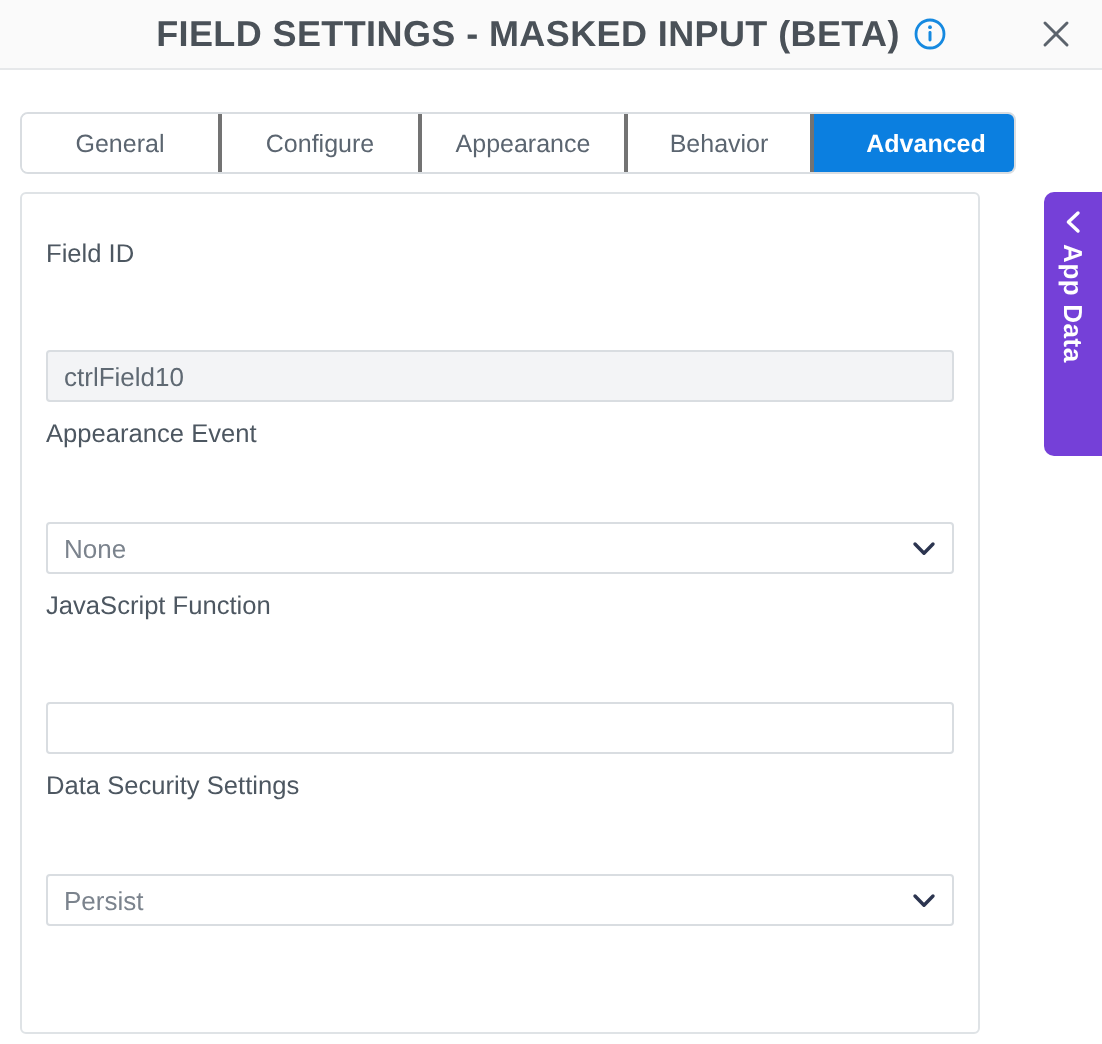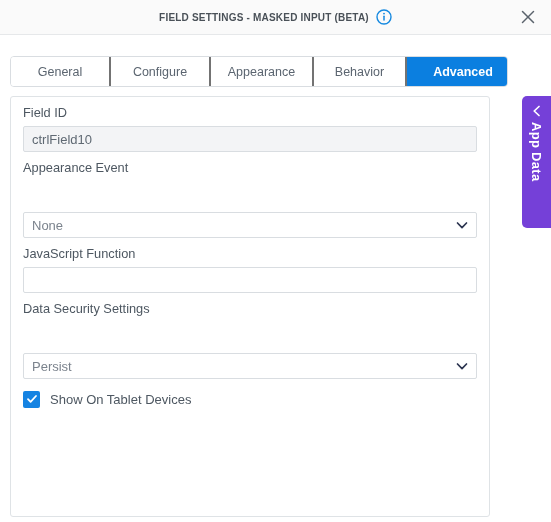--- a/index.html
+++ b/index.html
@@ -31,21 +31,21 @@
     display: flex;
     align-items: center;
     justify-content: center;
   }
   .title-text-wrap {
     display: flex;
     align-items: center;
     gap: 7px;
   }
   .title-text {
-    font-size: 10px;
+    font-size: 18px;
     font-weight: bold;
     letter-spacing: 0.2px;
     color: #4a5158;
     white-space: nowrap;
   }
   .info-icon {
     width: 16px;
     height: 16px;
     display: inline-block;
     line-height: 0;
@@ -103,21 +103,21 @@
   .content-panel {
     position: absolute;
     left: 10px;
     top: 96px;
     width: 480px;
     height: 421px;
     border: 1px solid #dfe3e6;
     border-radius: 3px;
     background: #ffffff;
     box-sizing: border-box;
-    padding: 8px 12px 0 12px;
+    padding: 22px 12px 0 12px;
   }
 
   .field-group { margin-bottom: 8px; }
 
   .field-label {
     font-size: 12.8px;
     color: #4d5761;
     margin-bottom: 5px;
     line-height: 16px;
   }
@@ -127,20 +127,21 @@
     height: 26px;
     box-sizing: border-box;
     border: 1px solid #d9dde1;
     border-radius: 2px;
     background: #ffffff;
     font-family: "Liberation Sans", sans-serif;
     font-size: 13px;
     color: #606a75;
     padding: 0 8px;
     outline: none;
+    margin-top: 35px;
   }
   .text-input.readonly {
     background: #f3f4f6;
     color: #5f6973;
   }
 
   .select-wrap {
     position: relative;
     width: 100%;
     height: 26px;
@@ -286,28 +287,20 @@
       <div class="select-wrap">
         <div class="select-box">Persist</div>
         <span class="select-caret">
           <svg width="14" height="14" viewBox="0 0 14 14">
             <polyline points="2.5,5 7,9.6 11.5,5" fill="none" stroke="#2c3550" stroke-width="1.7" stroke-linecap="round" stroke-linejoin="round"></polyline>
           </svg>
         </span>
       </div>
     </div>
 
-    <div class="checkrow">
-      <span class="checkbox">
-        <svg width="12" height="12" viewBox="0 0 12 12">
-          <polyline points="2,6.2 4.6,8.8 10,3" fill="none" stroke="#ffffff" stroke-width="1.8" stroke-linecap="round" stroke-linejoin="round"></polyline>
-        </svg>
-      </span>
-      <span class="checkbox-label">Show On Tablet Devices</span>
-    </div>
 
 
   </div>
 
   <div class="appdata-tab">
     <span class="appdata-chevron">
       <svg width="14" height="14" viewBox="0 0 14 14">
         <polyline points="9,2.5 4.2,7 9,11.5" fill="none" stroke="#ffffff" stroke-width="1.7" stroke-linecap="round" stroke-linejoin="round"></polyline>
       </svg>
     </span>

